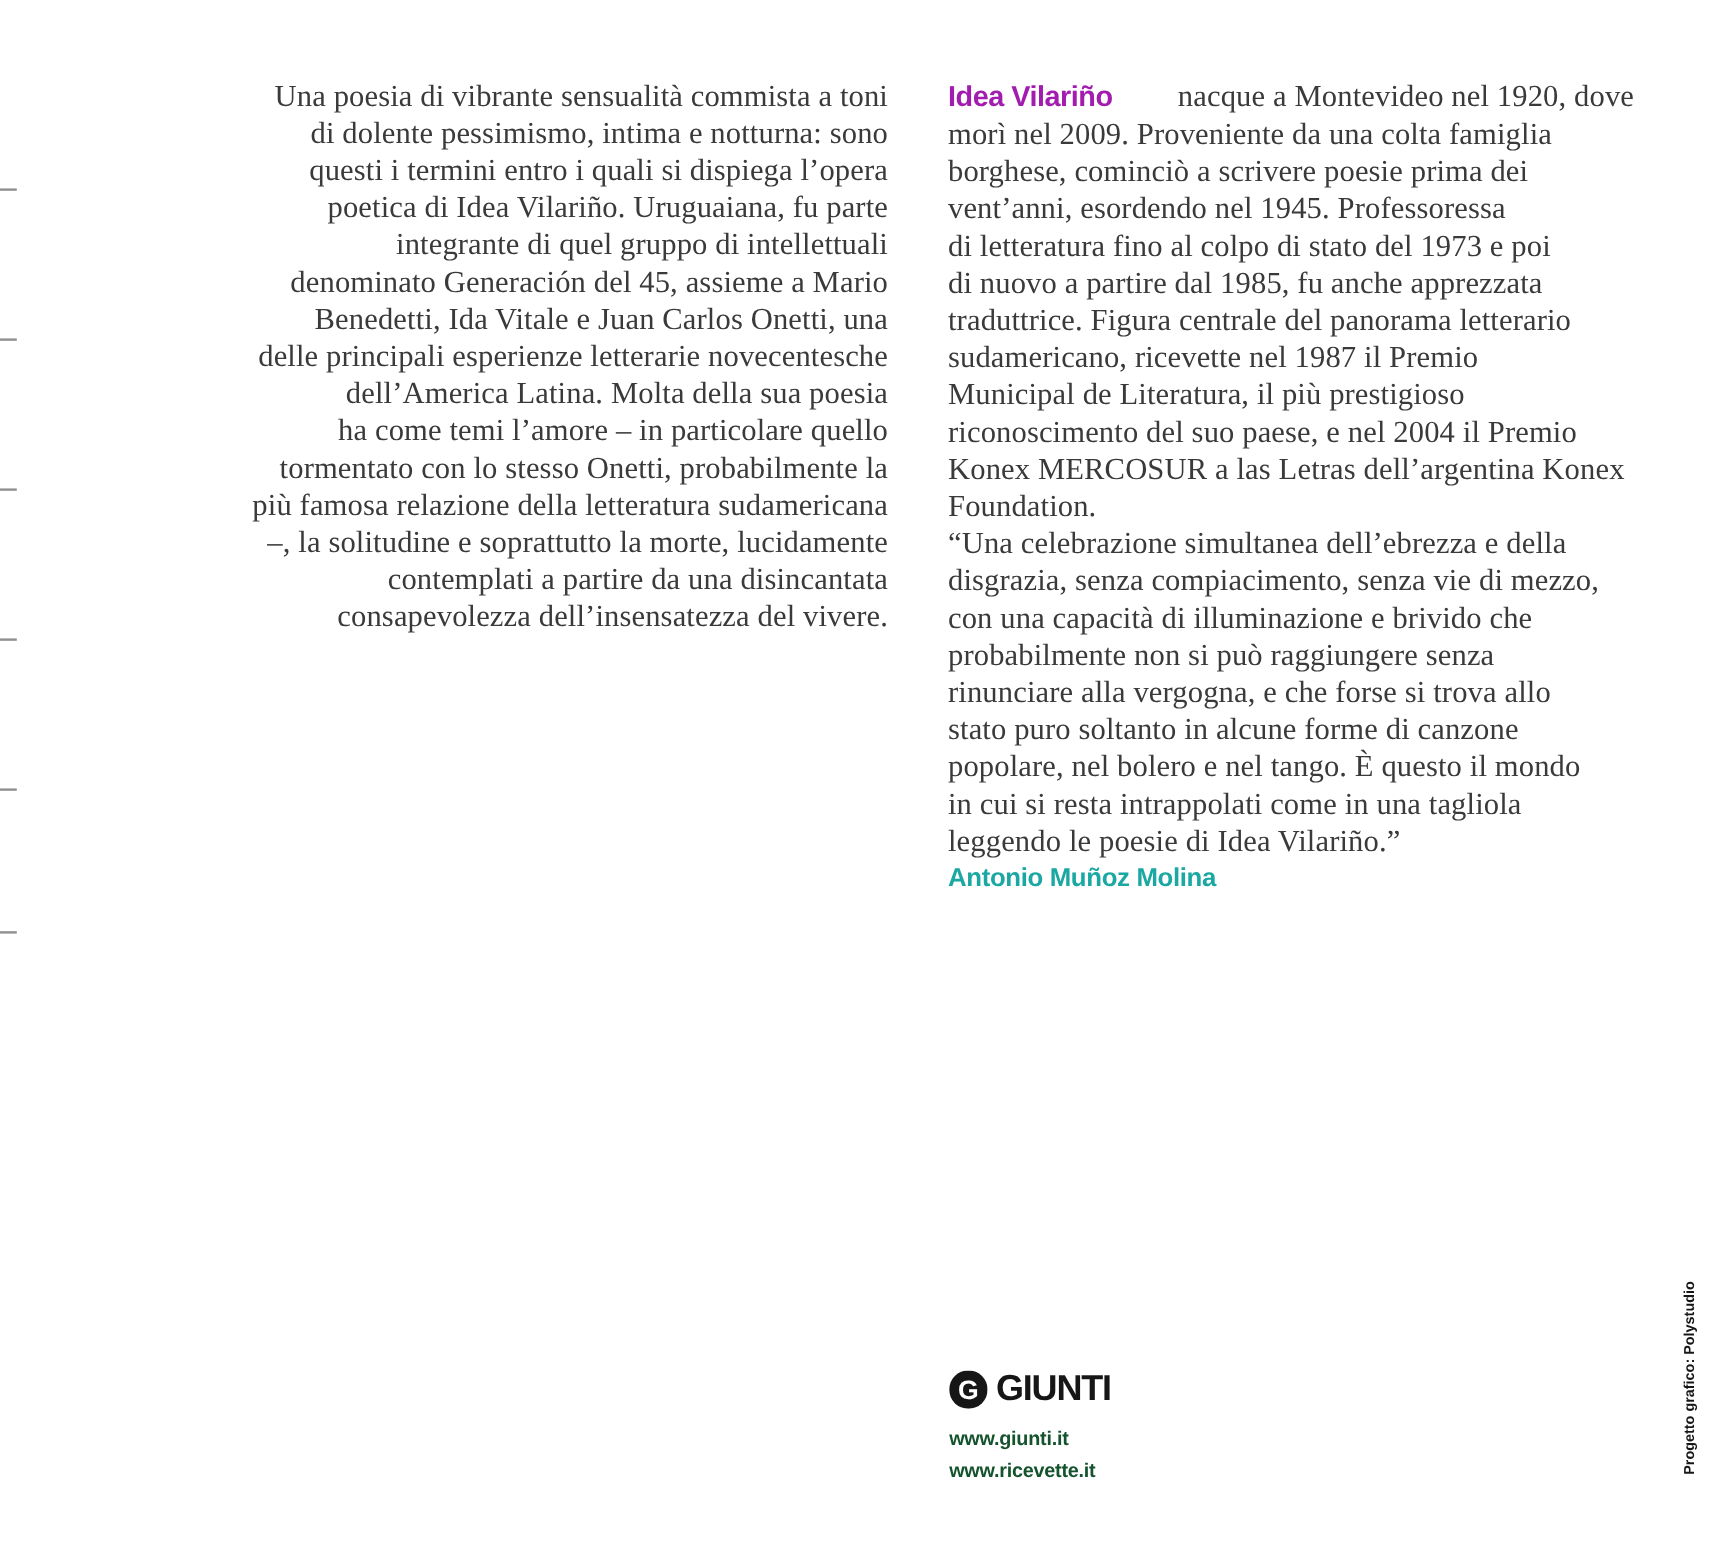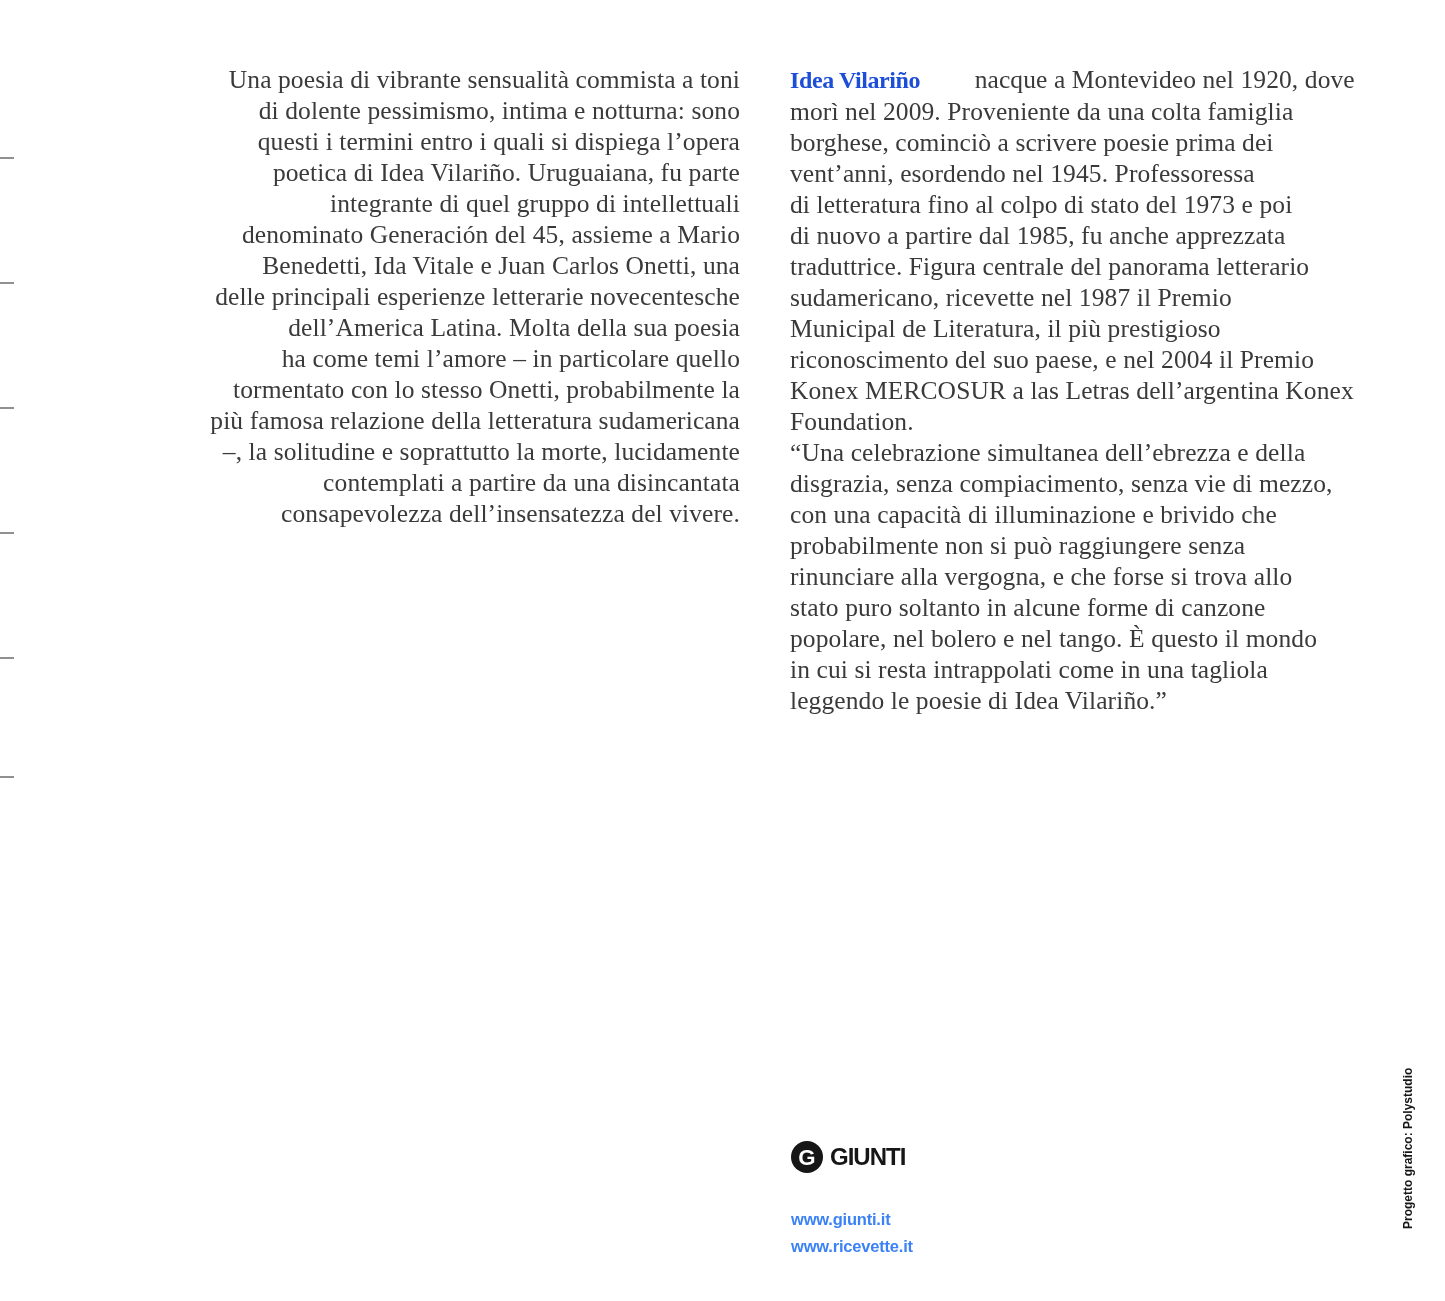--- a/index.html
+++ b/index.html
@@ -22,23 +22,23 @@
     line-height: 31px;
     letter-spacing: 0.1px;
   }
   .col-left  { left: 72px;  width: 668px; text-align: right; }
   .col-right { left: 790px; width: 640px; }
   .lines { white-space: pre-line; margin-left: 48px; }
   p.para { margin: 0; }
   .quote-left  { margin-top: 31px; }
   .quote-right { margin-top: 63px; }
   .bold-sans {
-    font-family: Liberation Serif, serif;
+    font-family: Liberation Sans, sans-serif;
     font-weight: bold;
-    color: #1d4ed8;
+    color: #a21caf;
     letter-spacing: -0.4px;
   }
   .bio-lead { font-size: 24px; }
   .attribution {
     margin-top: 4px;
     font-family: "Liberation Sans", sans-serif;
     font-weight: bold;
     font-size: 21.5px;
     letter-spacing: -0.3px;
     color: #1ba8a2;
@@ -57,35 +57,34 @@
     left: 791px;
     top: 1141px;
     display: flex;
     align-items: center;
     gap: 7px;
   }
   .logo-disc { width: 32px; height: 32px; display: block; }
   .logo-word {
     font-family: "Liberation Sans", sans-serif;
     font-weight: bold;
-    font-size: 24px;
+    font-size: 30px;
     letter-spacing: -1px;
     color: #161616;
   }
   .links {
     position: absolute;
     left: 791px;
     top: 1186px;
     font-family: "Liberation Sans", sans-serif;
     font-weight: bold;
     font-size: 16.5px;
     line-height: 27px;
     letter-spacing: -0.2px;
-    color: #3b82f6;
-    margin-top: 20px;
+    color: #14532d;
   }
   
   .spine-note {
     position: absolute;
     right: 30px;
     top: 1068px;
     height: 168px;
     display: flex;
     align-items: center;
     justify-content: flex-end;
@@ -142,20 +141,21 @@
 Foundation.</span></p>
   <p class="para lines quote-right">“Una celebrazione simultanea dell’ebrezza e della
 disgrazia, senza compiacimento, senza vie di mezzo,
 con una capacità di illuminazione e brivido che
 probabilmente non si può raggiungere senza
 rinunciare alla vergogna, e che forse si trova allo
 stato puro soltanto in alcune forme di canzone
 popolare, nel bolero e nel tango. È questo il mondo
 in cui si resta intrappolati come in una tagliola
 leggendo le poesie di Idea Vilariño.”</p>
+  <p class="para attribution">Antonio Muñoz Molina</p>
 </div>
 
 <div class="logo-row">
   <svg class="logo-disc" viewBox="0 0 36 36">
     <circle cx="18" cy="18" r="18" fill="#161616"></circle>
     <text x="18" y="27" text-anchor="middle" font-family="Liberation Sans, sans-serif" font-weight="bold" font-size="25" fill="#ffffff">G</text>
   </svg>
   <span class="logo-word">GIUNTI</span>
 </div>
 

